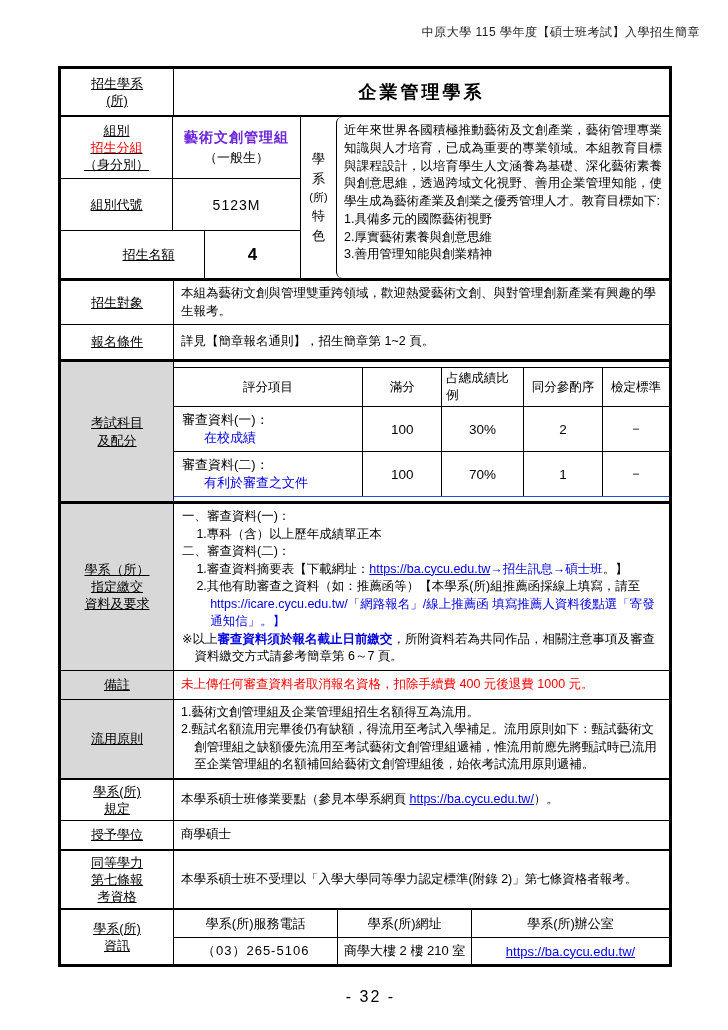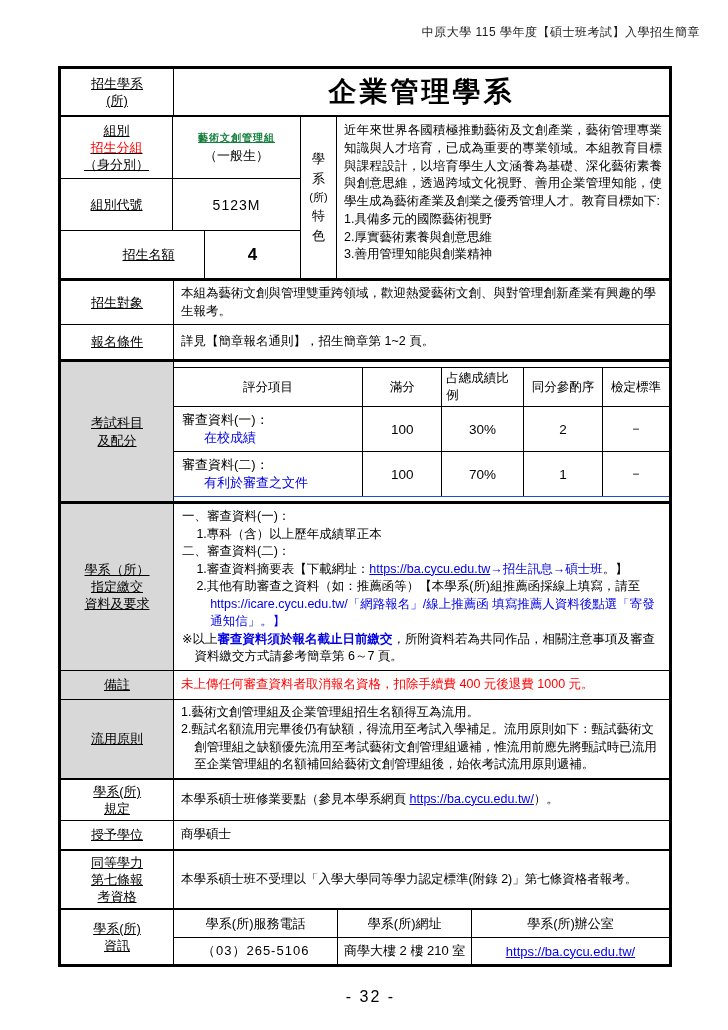--- a/index.html
+++ b/index.html
@@ -27,40 +27,40 @@
   }
   .lbl.gray { background:#d8d8d8; }
   .content { flex:1; border-left:1px solid #000; }
   .red { color:#ff0000; }
   .blue { color:#0000e0; }
   .bblue { color:#0000e0; font-weight:bold; }
   .link { color:#0000ee; text-decoration:underline; cursor:pointer; }
 
   
   .dept-name-cell { display:flex; align-items:center; justify-content:center; min-height:46px; }
-  .dept-name { font-size:28px; font-weight:bold; letter-spacing:3px; }
+  .dept-name { font-size:18px; font-weight:bold; letter-spacing:3px; }
 
   
   .grp-left { width:239px; flex:none; display:flex; flex-direction:column; }
   .grp-row { display:flex; border-top:1px solid #000; flex:1; }
   .grp-row.first { border-top:none; }
   .grp-row .lbl { border-right:1px solid #000; width:112px; }
   .grp-val { flex:1; display:flex; flex-direction:column; justify-content:center; align-items:center; text-align:center; }
-  .grp-name { font-size:10px; font-weight:bold; color:#15803d; letter-spacing:1px;text-decoration:underline; }
+  .grp-name { font-size:14px; font-weight:bold; color:#6d28d9; letter-spacing:1px; }
   .grp-identity { font-size:13px; margin-top:2px; }
   .grp-code { font-size:14px; letter-spacing:1px; }
   .grp-quota { font-size:17px; font-weight:bold; }
   .r-h1 { min-height:61px; } .r-h2 { min-height:52px; } .r-h3 { min-height:48px;padding-left:32px; }
   .feat-col {
     width:36px; flex:none; border-left:1px solid #000;
     display:flex; flex-direction:column; justify-content:center; align-items:center;
     font-size:13px; line-height:1.55;
   }
   .feat-col .small { font-size:11px; }
-  .feat-text { flex:1; border-left:1px solid #000; padding:5px 7px 4px; font-size:12.5px; line-height:1.42; text-align:justify; }
+  .feat-text { flex:1; border-left:1px solid #000; padding:5px 7px 4px; font-size:12.5px; line-height:1.42; text-align:justify;border-radius:6px; }
 
   
   .txt { padding:4px 7px; font-size:12.5px; line-height:1.4; display:flex; flex-direction:column; justify-content:center; }
   .min40 { min-height:40px; } .min36 { min-height:34px; } .min30 { min-height:28px; } .min44 { min-height:44px; }
 
   
   .exam-wrap { flex:1; border-left:1px solid #000; padding:5px 0 4px 0; }
   .exam-table { display:grid; grid-template-columns:38% 16% 16.5% 16% 13.5%; border-top:1px solid #000; border-bottom:1px solid #1d4ed8; }
   .exam-table > div { border-left:1px solid #000; border-top:1px solid #000; display:flex; align-items:center; justify-content:center; font-size:13.5px; min-height:45px; padding:2px 4px; }
   .exam-table > div.c1 { border-left:none; }

